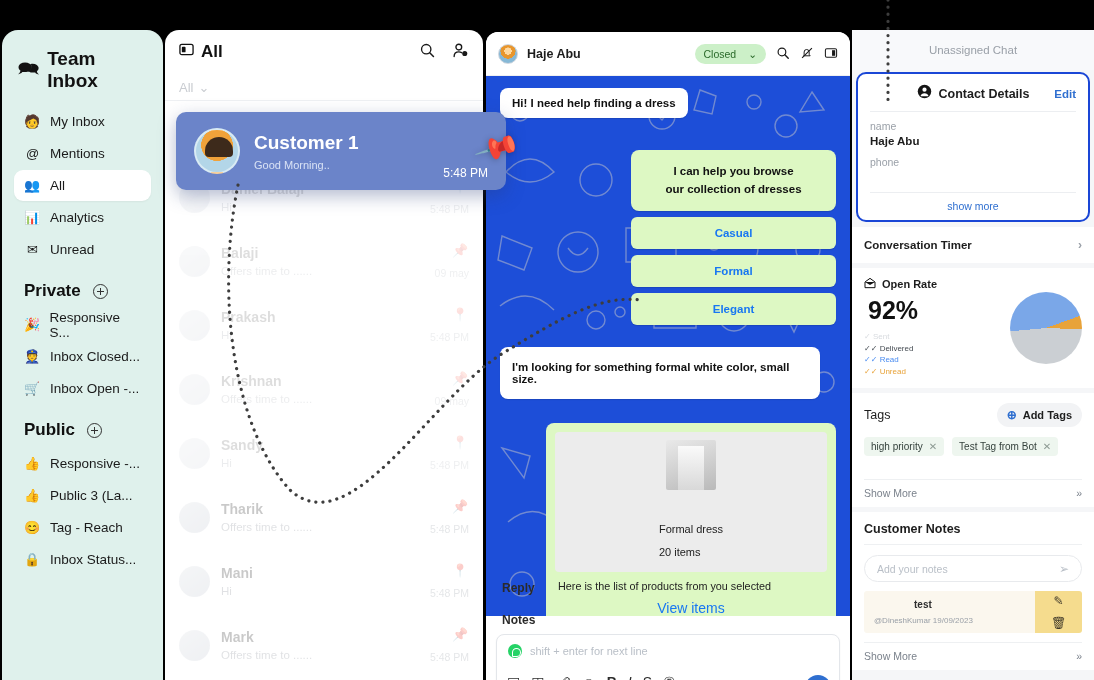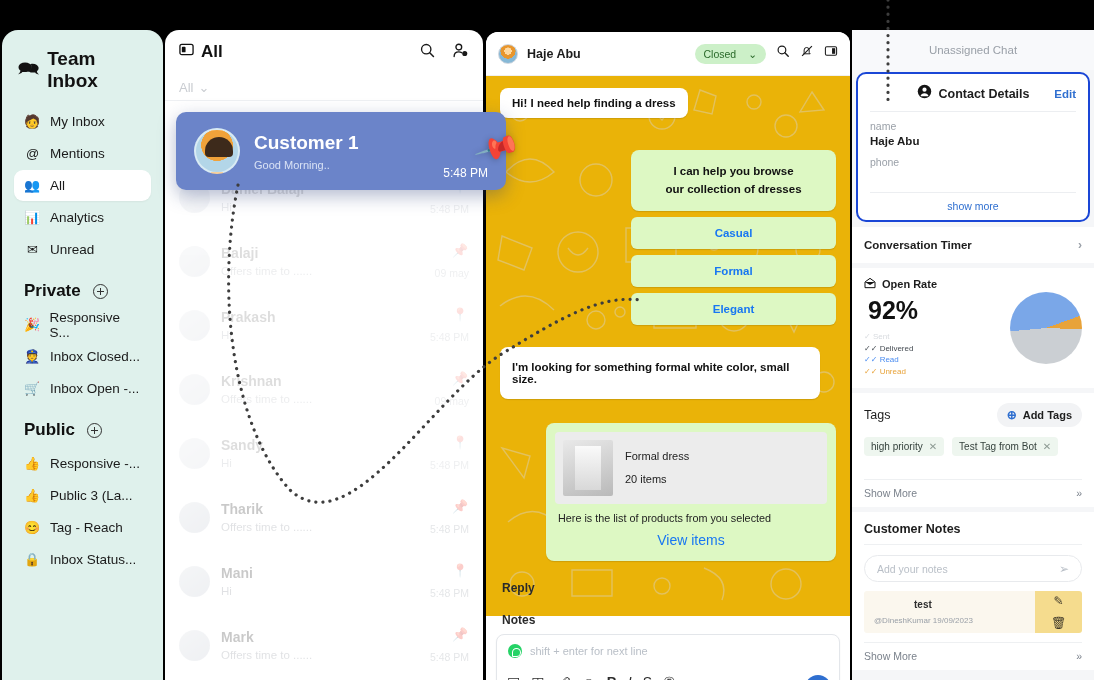--- a/index.html
+++ b/index.html
@@ -129,29 +129,29 @@
   .chat-header {
     height: 44px; display:flex; align-items:center; gap:9px;
     padding: 0 12px; background:#fff; border-bottom:1px solid #f0f0f0;
   }
   .chat-av {
     width:20px;height:20px;border-radius:50%;
     background: radial-gradient(circle at 50% 34%, #ffd9a0 0 24%, #e8962d 25% 50%, #86b8d6 51% 100%);
     border:1px solid #cfd6de;
   }
   .chat-name { font-size:12.5px; font-weight:bold; color:#1d1d1d; }
-  .chat-hr-right { margin-left:auto; display:flex; align-items:flex-start; gap:10px; }
+  .chat-hr-right { margin-left:auto; display:flex; align-items:flex-end; gap:10px; }
   .status-pill {
     background:#ccf0c8; color:#2b6a2b;
     font-size:10.5px; border-radius:11px; height:20px;
     display:flex;align-items:center;gap:12px; padding:0 9px;
   }
   .chat-body {
     position:relative; height: 540px;
-    background: #eab308;
+    background: #1d4ed8;
     overflow:hidden;
   }
   .doodle { position:absolute; inset:0; opacity:.45; }
   .msg-wrap { position:relative; padding: 12px 14px; }
   .bubble-in {
     background:#ffffff; border-radius: 8px;
     padding: 9px 12px; font-size:11.5px; font-weight:bold; color:#111;
     box-shadow: 0 1px 1px rgba(0,0,0,.12);
     display:inline-block; max-width: 290px;
   }
@@ -166,21 +166,21 @@
     background:#ddf8c3; border-radius:6px;
     padding:10px; font-size:11.5px; font-weight:bold; color:#1877f2;
     box-shadow: 0 1px 1px rgba(0,0,0,.12);
     text-align:center; width:205px; margin-top:6px;
     cursor:pointer;
   }
   .card-out {
     background:#ddf8c3; border-radius:8px; padding:9px;
     box-shadow:0 1px 1px rgba(0,0,0,.12); width:290px;
   }
-  .card-prod { background:#ececec; border-radius:4px; display:flex; gap:12px; padding:8px; align-items:center; }
+  .card-prod { background:#ececec; border-radius:4px; display:flex; gap:28px; padding:8px; align-items:center;flex-direction:column; }
   .prod-img {
     width:50px;height:56px;flex:0 0 50px;
     background: linear-gradient(160deg,#e9e9e9,#cfcfcf 55%,#b9b9b9);
     border-radius:2px; position:relative;
   }
   .prod-img::after{
     content:''; position:absolute; left:12px; top:6px; width:26px; height:44px;
     background: linear-gradient(180deg,#fafafa,#d8d8d8);
   }
   .card-lines { font-size:11px; color:#222; line-height:2.1; }

